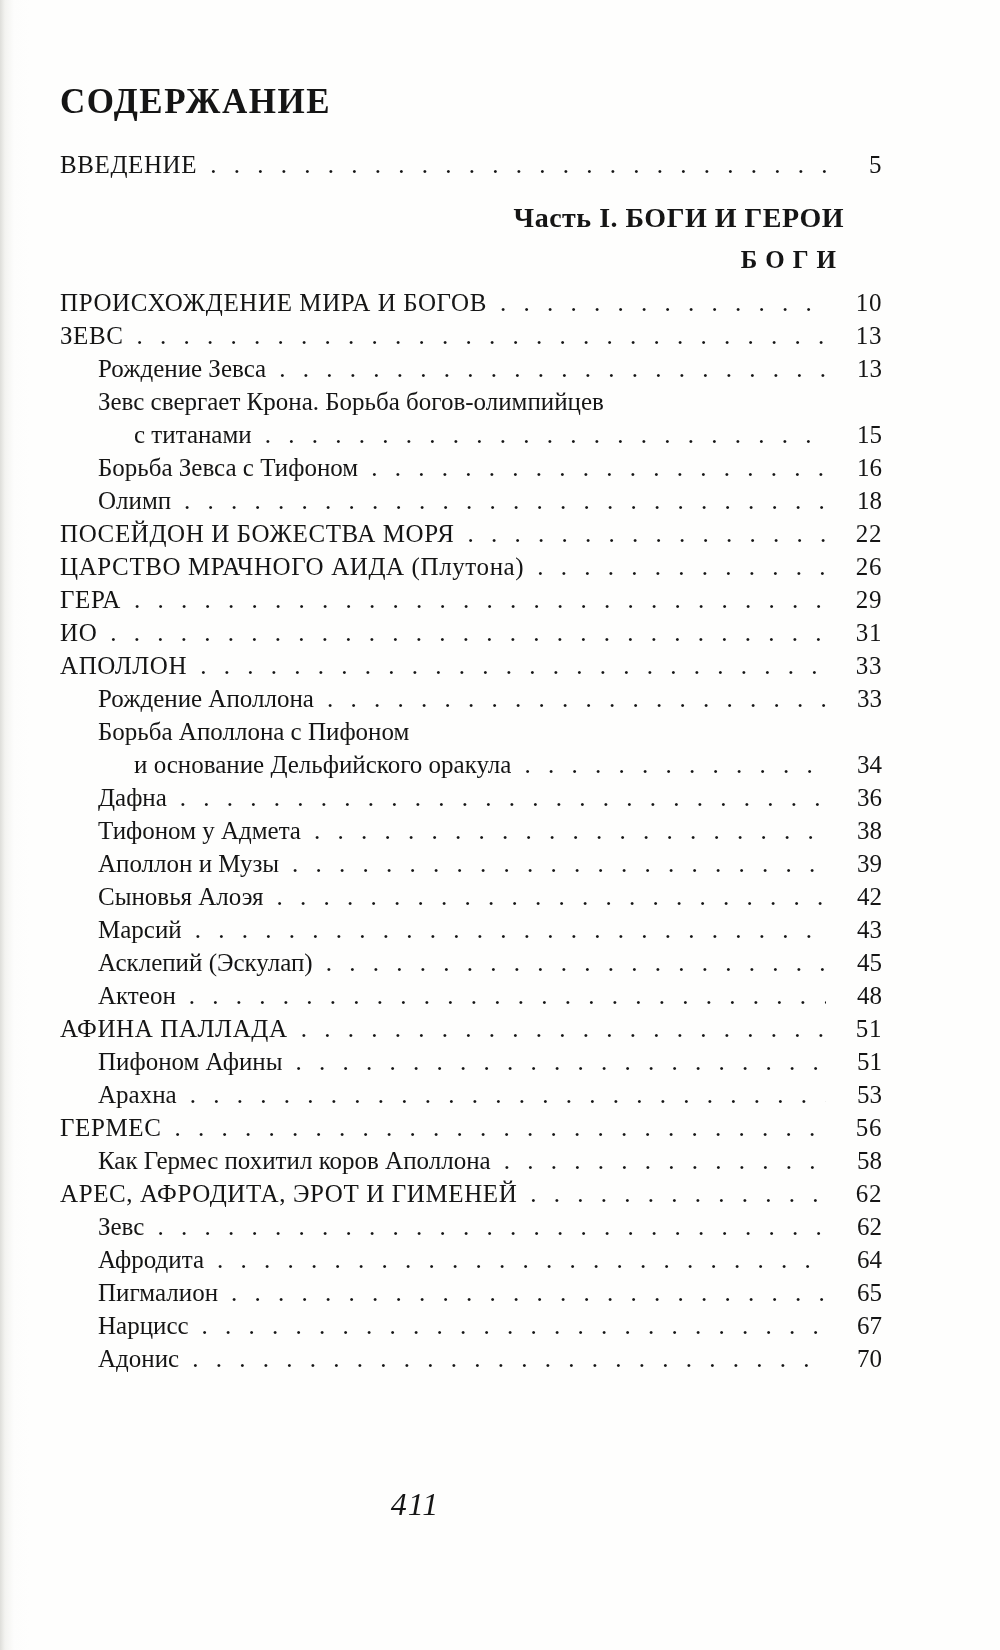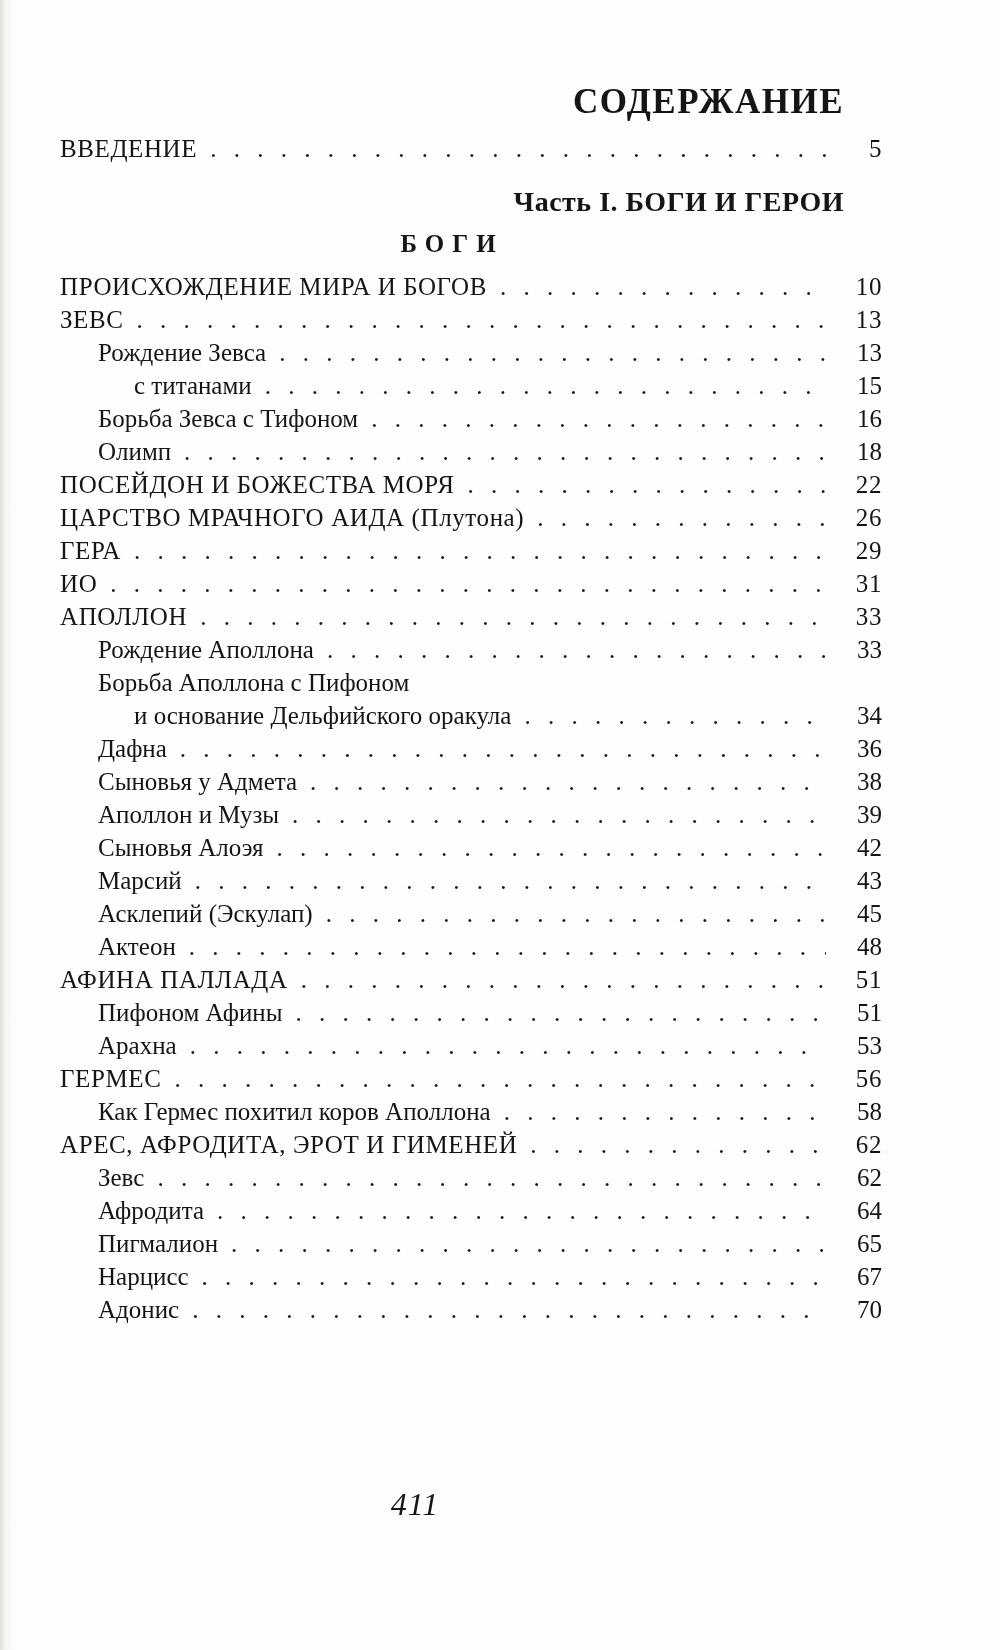--- a/index.html
+++ b/index.html
@@ -17,27 +17,27 @@
       #fefefd;
     color: #151515;
     font-family: "Liberation Serif", "DejaVu Serif", serif;
     overflow: hidden;
   }
   .content {
     box-sizing: border-box;
     padding: 84px 118px 0 60px;
   }
   .doc-title {
-    text-align: right;
+    text-align: left;
     padding-right: 38px;
     font-size: 35px;
     line-height: 36px;
     font-weight: bold;
     letter-spacing: 1.5px;
-    margin: 0 0 16px 0;
+    margin: 0 0 32px 0;
   }
   .toc { width: 100%; }
   .row {
     display: flex;
     align-items: baseline;
     font-size: 25px;
     line-height: 25px;
     margin-bottom: 8px;
   }
   .row.caps {
@@ -69,21 +69,21 @@
   .part-heading {
     text-align: right;
     padding-right: 38px;
     font-size: 28px;
     line-height: 29px;
     font-weight: bold;
     letter-spacing: 0.5px;
     margin: 26px 0 15px 0;
   }
   .group-heading {
-    text-align: center;
+    text-align: right;
     padding-right: 38px;
     font-size: 25px;
     line-height: 26px;
     font-weight: bold;
     letter-spacing: 8px;
     margin: 0 0 17px 0;
   }
   .folio {
     position: absolute;
     top: 1486px;
@@ -119,20 +119,23 @@
         <div class="row lvl0 caps">
           <span class="label">ЗЕВС</span>
           <span class="leader"></span>
           <span class="pagenum">13</span>
         </div>
         <div class="row lvl1">
           <span class="label">Рождение Зевса</span>
           <span class="leader"></span>
           <span class="pagenum">13</span>
         </div>
+        <div class="row lvl1">
+          <span class="label">Зевс свергает Крона. Борьба богов-олимпийцев</span>
+        </div>
         <div class="row lvl2">
           <span class="label">с титанами</span>
           <span class="leader"></span>
           <span class="pagenum">15</span>
         </div>
         <div class="row lvl1">
           <span class="label">Борьба Зевса с Тифоном</span>
           <span class="leader"></span>
           <span class="pagenum">16</span>
         </div>
@@ -178,21 +181,21 @@
           <span class="label">и основание Дельфийского оракула</span>
           <span class="leader"></span>
           <span class="pagenum">34</span>
         </div>
         <div class="row lvl1">
           <span class="label">Дафна</span>
           <span class="leader"></span>
           <span class="pagenum">36</span>
         </div>
         <div class="row lvl1">
-          <span class="label">Сыновья у Адмета</span>
+          <span class="label">Тифоном у Адмета</span>
           <span class="leader"></span>
           <span class="pagenum">38</span>
         </div>
         <div class="row lvl1">
           <span class="label">Аполлон и Музы</span>
           <span class="leader"></span>
           <span class="pagenum">39</span>
         </div>
         <div class="row lvl1">
           <span class="label">Сыновья Алоэя</span>

